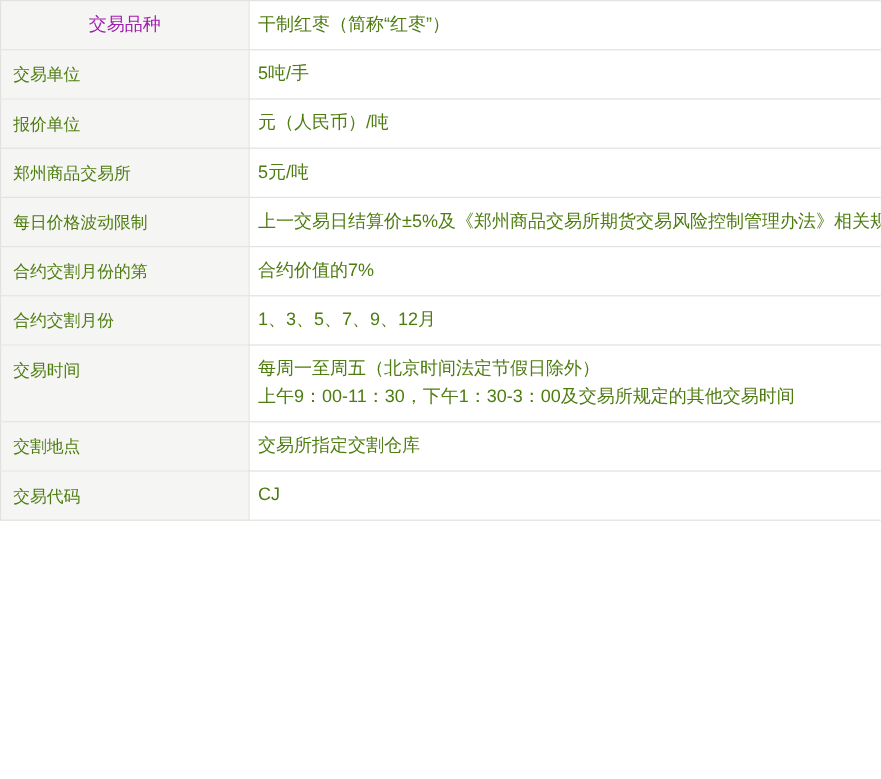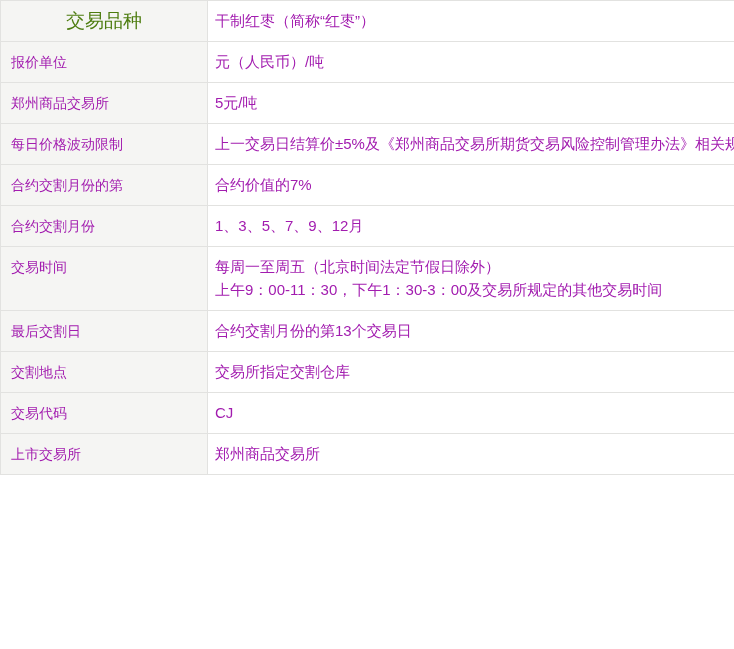--- a/index.html
+++ b/index.html
@@ -23,32 +23,32 @@
     border-bottom: 1px solid #cfcfcd;
   }
   table.spec-table col.c-label { width: 207px; }
   table.spec-table col.c-value { width: 527px; }
   td {
     border: 1px solid #e2e2e0;
     vertical-align: top;
     padding: 12px 10px 12px 10px;
     font-size: 14px;
     line-height: 16px;
-    color: #a21caf;
+    color: #4d7c0f;
     overflow: hidden;
     white-space: nowrap;
   }
   td.label {
     background: #f5f5f3;
     text-align: left;
   }
   td.label.primary {
-    color: #4d7c0f;
+    color: #a21caf;
     text-align: center;
-    font-size: 19px;
+    font-size: 15px;
   }
   td.value {
     background: #ffffff;
     font-size: 15px;
     padding-left: 7px;
   }
   td.value .line2 {
     margin-top: 7px;
   }
 </style>
@@ -58,20 +58,24 @@
 <div class="page">
   <table class="spec-table">
     <colgroup>
         <col class="c-label">
         <col class="c-value">
       </colgroup>
     <tbody>
       <tr>
         <td class="label primary">交易品种</td>
         <td class="value">干制红枣（简称“红枣”）</td>
+      </tr>
+      <tr>
+        <td class="label">交易单位</td>
+        <td class="value">5吨/手</td>
       </tr>
       <tr>
         <td class="label">报价单位</td>
         <td class="value">元（人民币）/吨</td>
       </tr>
       <tr>
         <td class="label">郑州商品交易所</td>
         <td class="value">5元/吨</td>
       </tr>
       <tr>
@@ -87,30 +91,22 @@
         <td class="value">1、3、5、7、9、12月</td>
       </tr>
       <tr>
         <td class="label">交易时间</td>
         <td class="value">
           <div>每周一至周五（北京时间法定节假日除外）</div>
           <div class="line2">上午9：00-11：30，下午1：30-3：00及交易所规定的其他交易时间</div>
         </td>
       </tr>
       <tr>
-        <td class="label">最后交割日</td>
-        <td class="value">合约交割月份的第13个交易日</td>
-      </tr>
-      <tr>
         <td class="label">交割地点</td>
         <td class="value">交易所指定交割仓库</td>
       </tr>
       <tr>
         <td class="label">交易代码</td>
         <td class="value">CJ</td>
       </tr>
-      <tr>
-        <td class="label">上市交易所</td>
-        <td class="value">郑州商品交易所</td>
-      </tr>
     </tbody>
   </table>
 </div>
 
 </body></html>

